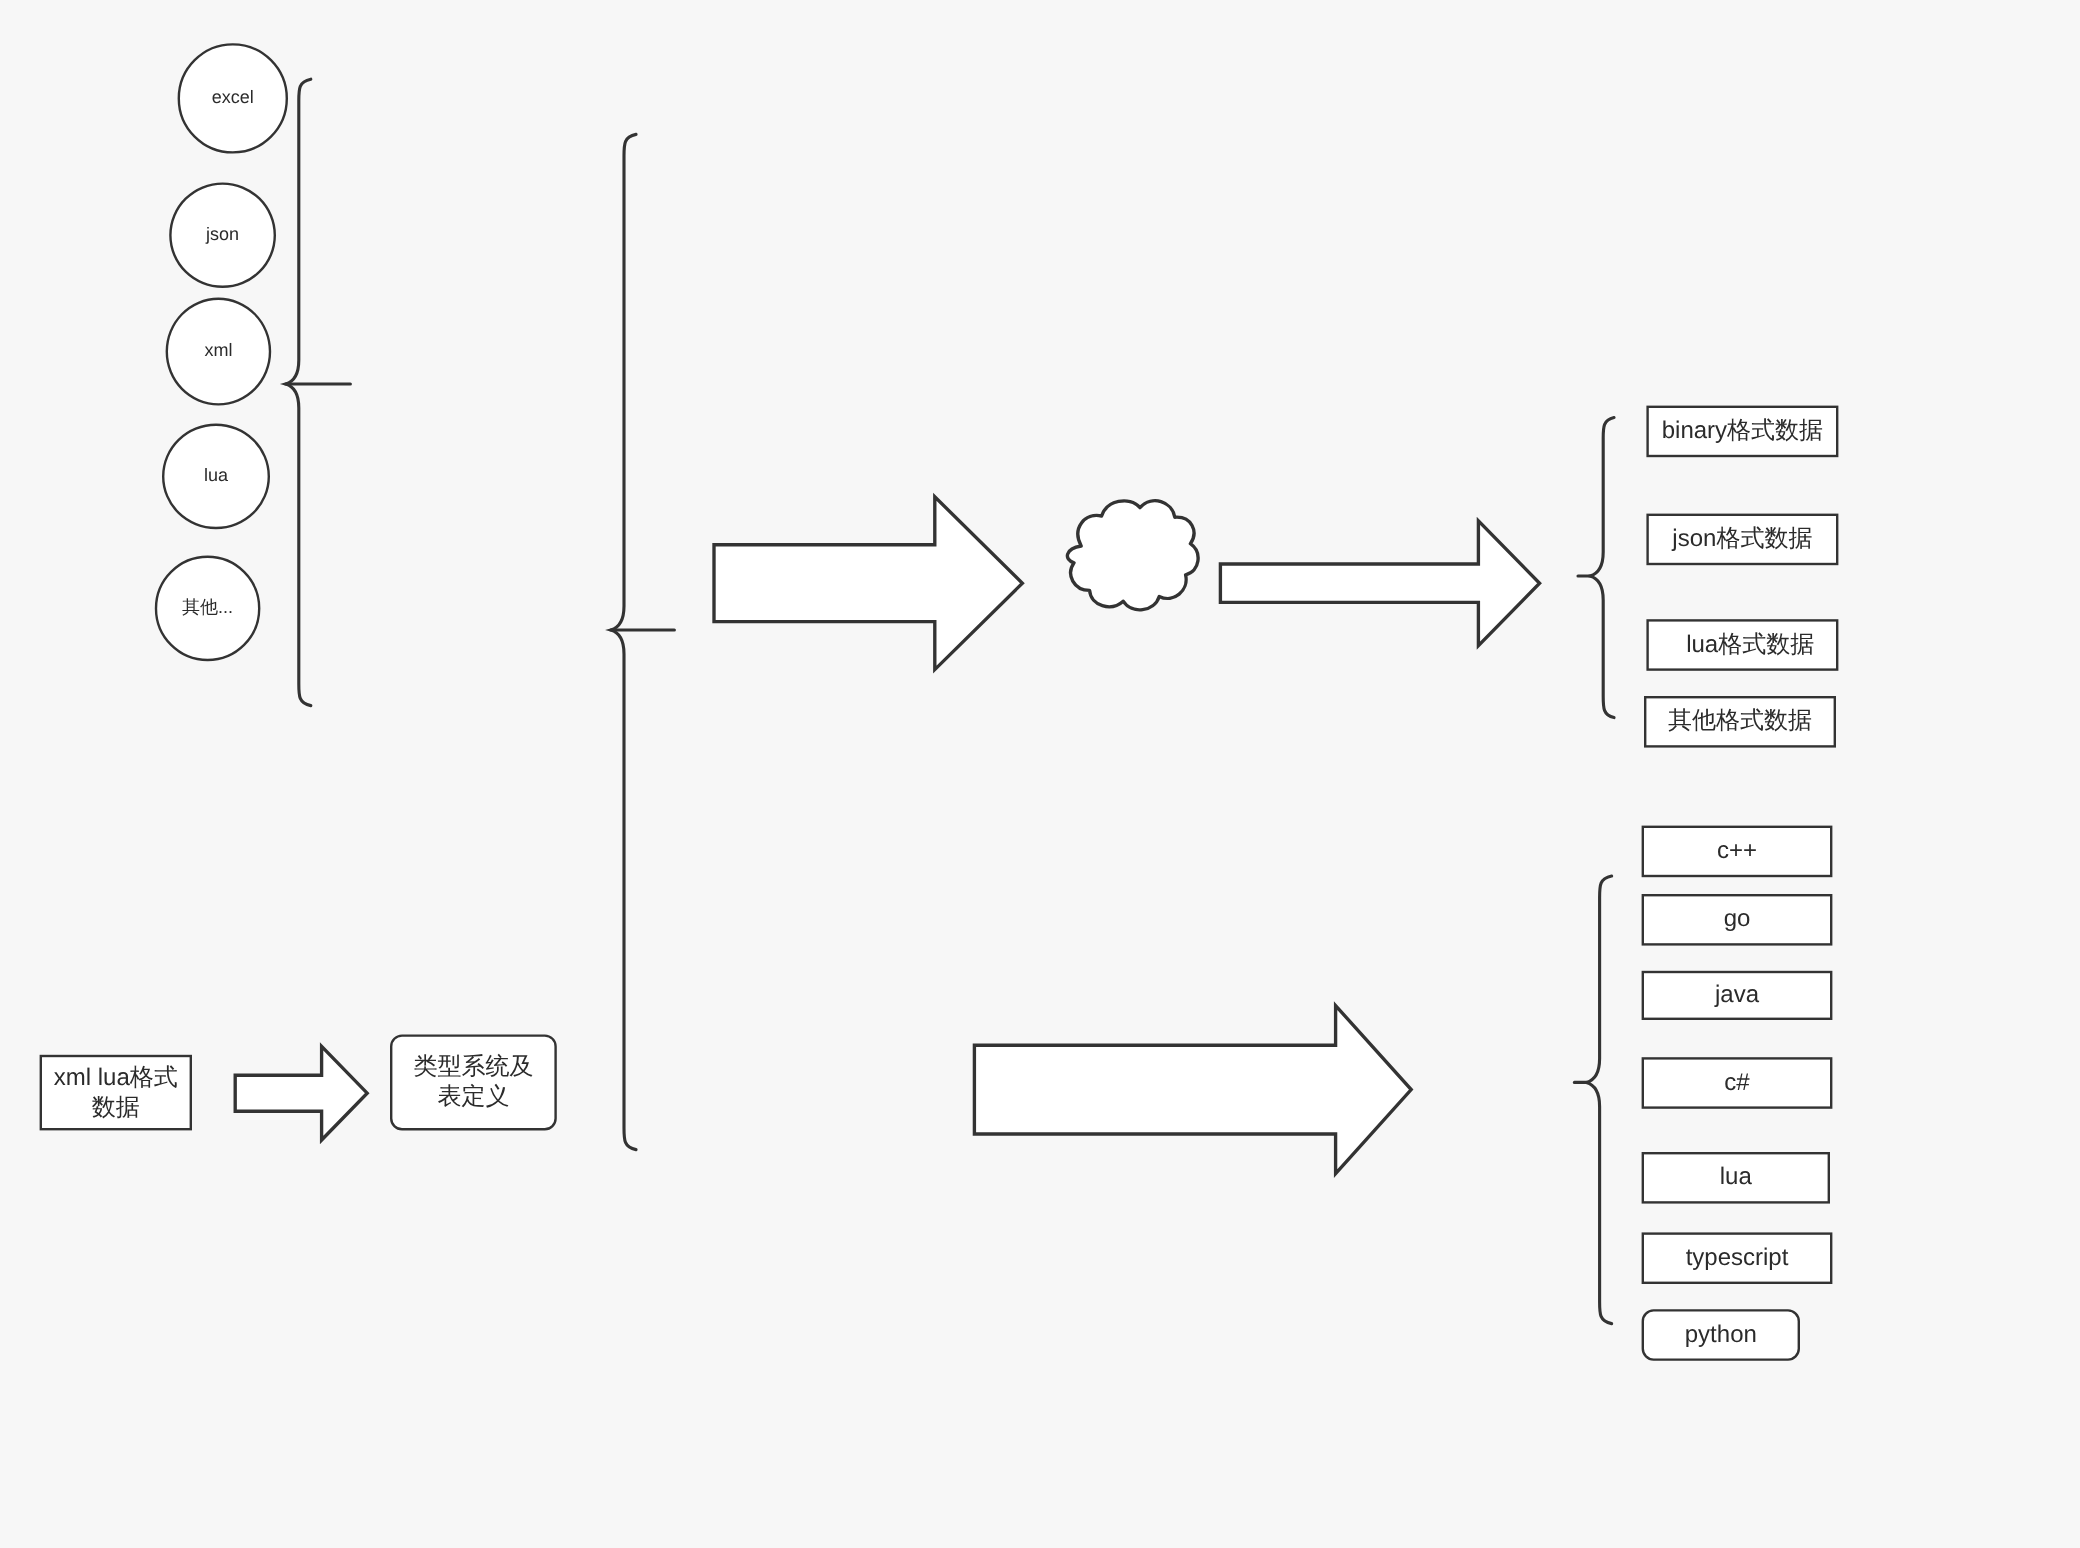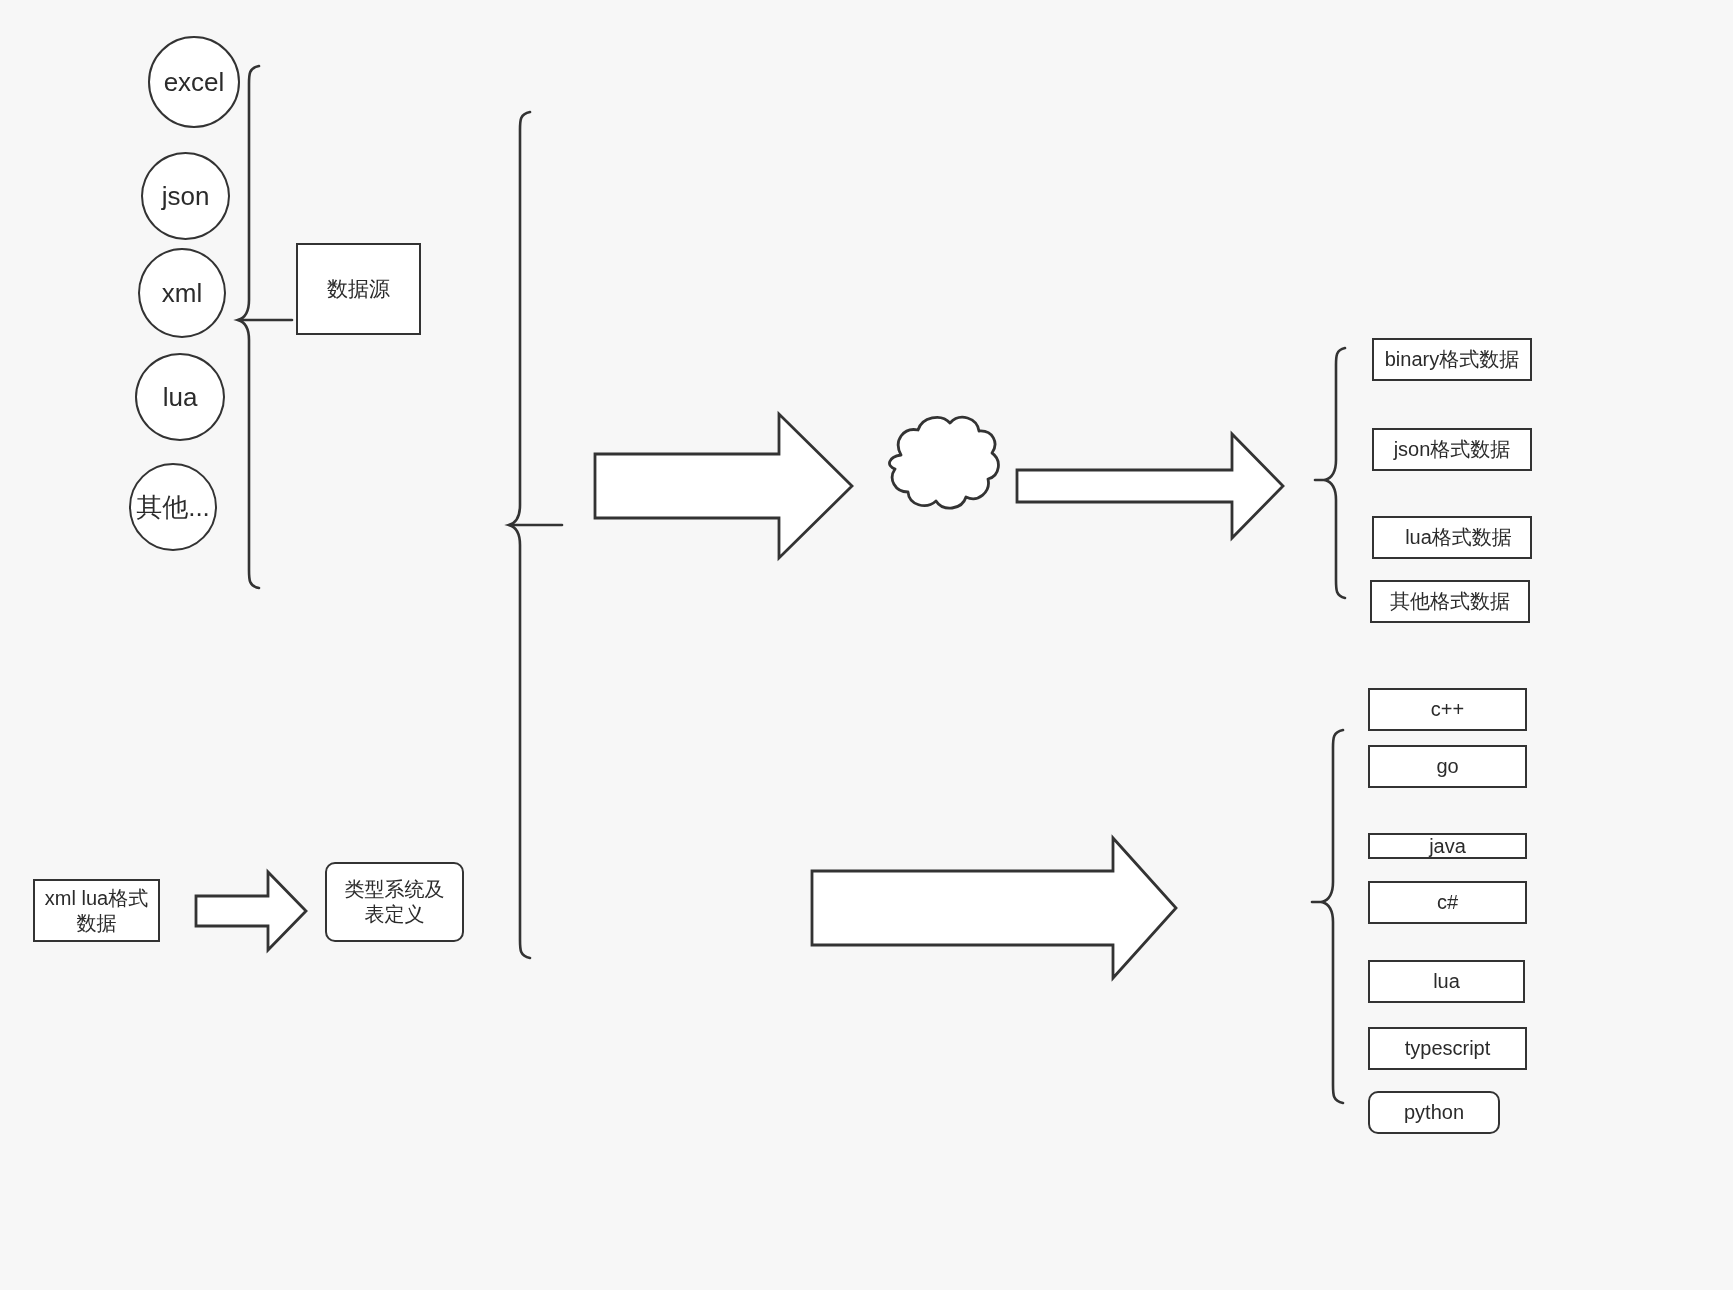--- a/index.html
+++ b/index.html
@@ -22,21 +22,21 @@
     align-items: center;
     justify-content: center;
     text-align: center;
     background: #ffffff;
     border: 2.5px solid #333333;
     color: #2b2b2b;
     line-height: 1.25;
   }
   .ellipse {
     border-radius: 50%;
-    font-size: 26px;
+    font-size: 15px;
   }
   .rect {
     font-size: 21px;
   }
   .rect-round {
     border-radius: 10px;
     font-size: 21px;
     justify-content: flex-end;
   }
   .small-box {
@@ -84,23 +84,20 @@
   <div class="node ellipse" style="left:138px; top:248px; width:88px; height:90px;">
     <span>xml</span>
   </div>
   <div class="node ellipse" style="left:135px; top:353px; width:90px; height:88px;">
     <span>lua</span>
   </div>
   <div class="node ellipse" style="left:129px; top:463px; width:88px; height:88px;">
     <span>其他...</span>
   </div>
 
-  <div class="node rect" style="left:296px; top:243px; width:125px; height:92px;">
-    <span>数据源</span>
-  </div>
 
   <div class="node rect" style="left:33px; top:879px; width:127px; height:63px; font-size:20px;">
     <span>xml lua格式数据</span>
   </div>
 
   <div class="arrow-label" style="left:203px; top:893px; width:72px; height:36px; font-size:19px;">
     <span>编译</span>
   </div>
 
   <div class="node rect-round" style="left:325px; top:862px; width:139px; height:80px; font-size:20px; padding:0 8px;">
@@ -135,21 +132,21 @@
   <div class="node small-box" style="left:1370px; top:580px; width:160px; height:43px;">
     <span>其他格式数据</span>
   </div>
 
   <div class="node small-box" style="left:1368px; top:688px; width:159px; height:43px;">
     <span>c++</span>
   </div>
   <div class="node small-box" style="left:1368px; top:745px; width:159px; height:43px;">
     <span>go</span>
   </div>
-  <div class="node small-box" style="left:1368px; top:833px; width:159px; height:26px;">
+  <div class="node small-box" style="left:1368px; top:809px; width:159px; height:41px;">
     <span>java</span>
   </div>
   <div class="node small-box" style="left:1368px; top:881px; width:159px; height:43px;">
     <span>c#</span>
   </div>
   <div class="node small-box" style="left:1368px; top:960px; width:157px; height:43px;">
     <span>lua</span>
   </div>
   <div class="node small-box" style="left:1368px; top:1027px; width:159px; height:43px;">
     <span>typescript</span>

